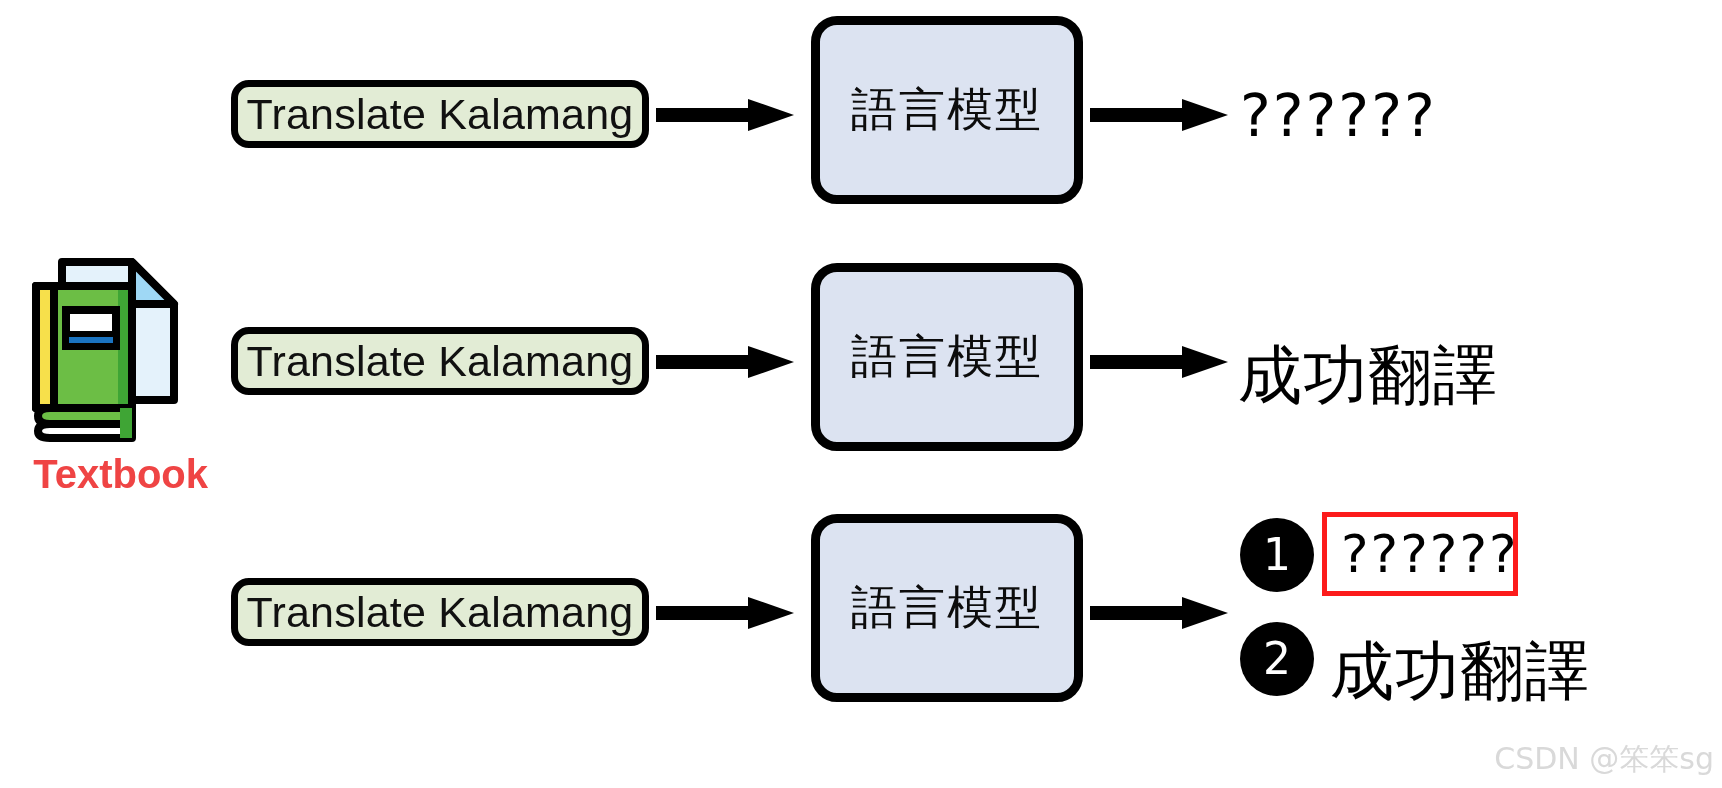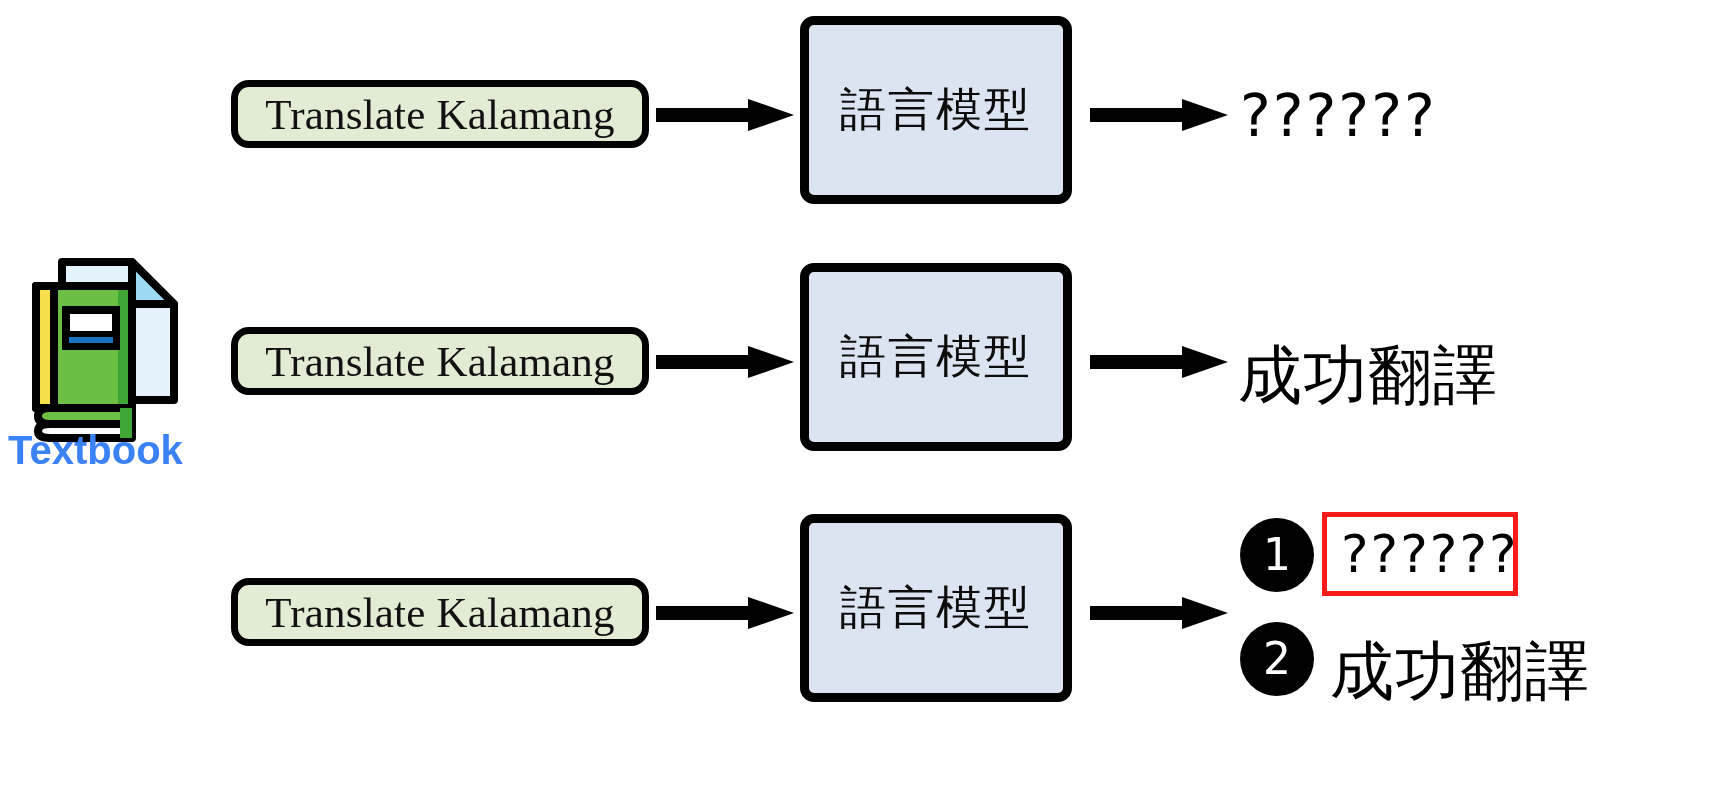--- a/index.html
+++ b/index.html
@@ -23,37 +23,38 @@
     position: absolute;
     box-sizing: border-box;
     background: #e2ecd5;
     border: 7px solid #000000;
     border-radius: 18px;
     display: flex;
     align-items: center;
     justify-content: center;
   }
   .prompt-box .prompt-label {
-    font-family: Liberation Serif, serif;
+    font-family: Liberation Sans, sans-serif;
     font-size: 43px;
     color: #111111;
     letter-spacing: 0.2px;
     white-space: nowrap;
   }
 
   
   .llm-box {
     position: absolute;
     box-sizing: border-box;
     background: #dce3f1;
     border: 9px solid #000000;
-    border-radius: 14px;
+    border-radius: 26px;
     display: flex;
     align-items: center;
     justify-content: center;
+    margin-left: 11px;
   }
   .llm-box .llm-label {
     font-family: "DejaVu Sans", sans-serif;
     font-size: 46px;
     color: #0c0c0c;
     letter-spacing: 2px;
     white-space: nowrap;
   }
 
   
@@ -118,27 +119,27 @@
   .textbook-icon {
     position: absolute;
     left: 14px;
     top: 248px;
     width: 190px;
     height: 200px;
   }
   .textbook-caption {
     position: absolute;
     left: 8px;
-    top: 428px;
+    top: 452px;
     width: 200px;
-    text-align: left;
+    text-align: right;
     font-family: "Liberation Sans", sans-serif;
     font-weight: bold;
     font-size: 40px;
-    color: #3b82f6;
+    color: #ef4444;
   }
 
   
   .watermark {
     position: absolute;
     right: 8px;
     bottom: 8px;
     font-family: "DejaVu Sans", sans-serif;
     font-size: 30px;
     color: #d9d9d9;
@@ -248,14 +249,15 @@
   <div class="num-badge" style="left:1240px; top:518px;">1</div>
 
   <div class="red-box" style="left:1322px; top:512px; width:196px; height:84px;">
     <span class="rb-text">??????</span>
   </div>
 
   <div class="num-badge" style="left:1240px; top:622px;">2</div>
 
   <div class="out-text out-cjk" style="left:1330px; top:628px;">成功翻譯</div>
 
+  <div class="watermark">CSDN @笨笨sg</div>
 
 </div>
 
 </body></html>

